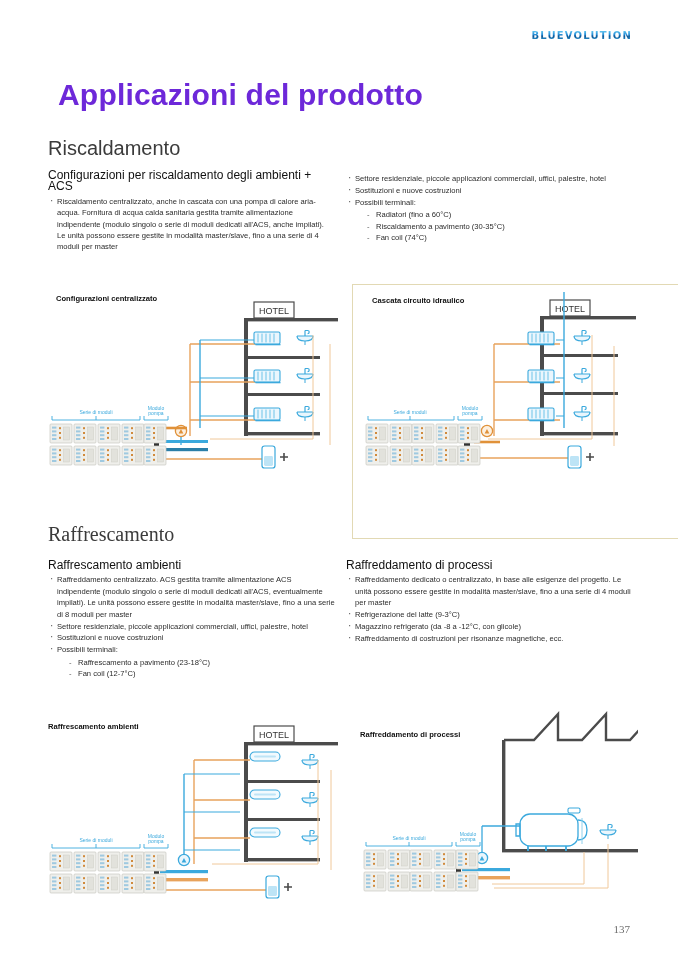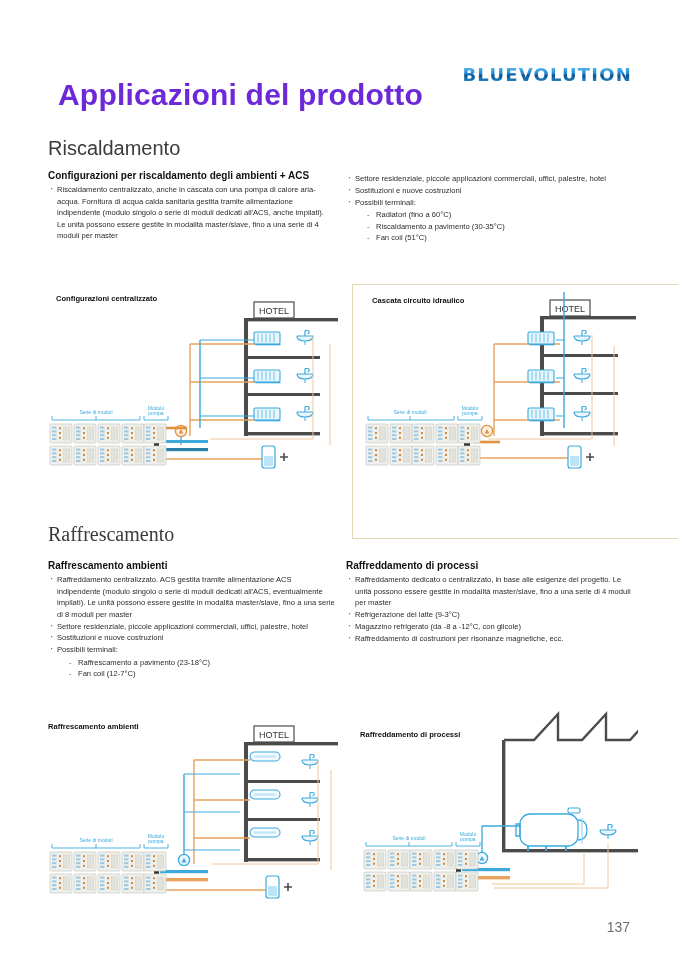--- a/index.html
+++ b/index.html
@@ -7,43 +7,42 @@
     width:678px;height:959px;background:#ffffff;
     font-family:"Liberation Sans", sans-serif;
     color:#231f20;overflow:hidden;position:relative;
   }
   .page{position:relative;width:678px;height:959px;}
 
   
   .logo{
     position:absolute;right:46px;top:30px;
     font-family:"DejaVu Sans", sans-serif;
-    font-size:18px;font-weight:bold;letter-spacing:1.2px;
+    font-size:10px;font-weight:bold;letter-spacing:1.2px;
     color:#1b9de2;
     background:linear-gradient(180deg,#6fd2f5 0%,#1b84d2 48%,#0b4f8c 52%,#2aa3e0 100%);
     -webkit-background-clip:text;background-clip:text;
     -webkit-text-fill-color:transparent;
     white-space:nowrap;
-    margin-top:34px;
   }
 
   
   .page-title{
     position:absolute;left:58px;top:78px;
     font-size:30px;font-weight:700;color:#6d28d9;letter-spacing:.2px;
   }
   .sec-title{
     position:absolute;left:48px;
     font-size:20px;font-weight:400;color:#3b3b3b;
   }
   #sec-heating{top:137px;}
   #sec-cooling{top:523px;font-family:Liberation Serif, serif;}
 
   .col{position:absolute;font-size:7.6px;line-height:11.4px;color:#2b2b2b;}
-  .col h4{margin:0 0 3px 0;font-size:10px;font-weight:bold;color:#111;}
+  .col h4{margin:0 0 3px 0;font-size:12px;font-weight:normal;color:#111;}
   ul.b{list-style:none;margin:0;padding:0;}
   ul.b > li{position:relative;padding-left:9px;margin:0 0 .5px 0;}
   ul.b > li:before{content:"·";position:absolute;left:2px;top:-1px;font-size:10px;line-height:11px;color:#555;}
   ul.d{list-style:none;margin:1px 0 0 0;padding:0 0 0 12px;}
   ul.d > li{position:relative;padding-left:9px;}
   ul.d > li:before{content:"-";position:absolute;left:0;top:0;color:#555;}
 
   
   #c-heat-l{left:48px;top:170px;width:280px;}
   #c-heat-r{left:346px;top:173px;width:290px;}
@@ -61,21 +60,21 @@
   }
   .frame{
     position:absolute;left:0;top:0;right:0;bottom:0;
     border:1.4px solid #e2d9b4;background:#fff;
   }
   svg.d{position:absolute;left:0;top:0;}
 
   
   .pageno{
     position:absolute;right:48px;bottom:24px;
-    font-size:14px;color:#6d6d6d;
+    font-size:11px;color:#6d6d6d;font-family:Liberation Serif, serif;
   }
 </style>
 </head>
 <body>
 
 <div class="page">
 
   <div class="logo">BLUEVOLUTION</div>
 
   <div class="page-title">Applicazioni del prodotto</div>
@@ -92,21 +91,21 @@
 
   <div class="col" id="c-heat-r">
     <ul class="b">
       <li>Settore residenziale, piccole applicazioni commerciali, uffici, palestre, hotel</li>
       <li>Sostituzioni e nuove costruzioni</li>
       <li>
         <span>Possibili terminali:</span>
         <ul class="d">
           <li>Radiatori (fino a 60°C)</li>
           <li>Riscaldamento a pavimento (30-35°C)</li>
-          <li>Fan coil (51°C)</li>
+          <li>Fan coil (74°C)</li>
         </ul>
       </li>
     </ul>
   </div>
 
   <div class="col" id="c-cool-l">
     <h4>Raffrescamento ambienti</h4>
     <ul class="b">
       <li>Raffreddamento centralizzato. ACS gestita tramite alimentazione ACS indipendente (modulo singolo o serie di moduli dedicati all'ACS, eventualmente impilati). Le unità possono essere gestite in modalità master/slave, fino a una serie di 8 moduli per master</li>
       <li>Settore residenziale, piccole applicazioni commerciali, uffici, palestre, hotel</li>

